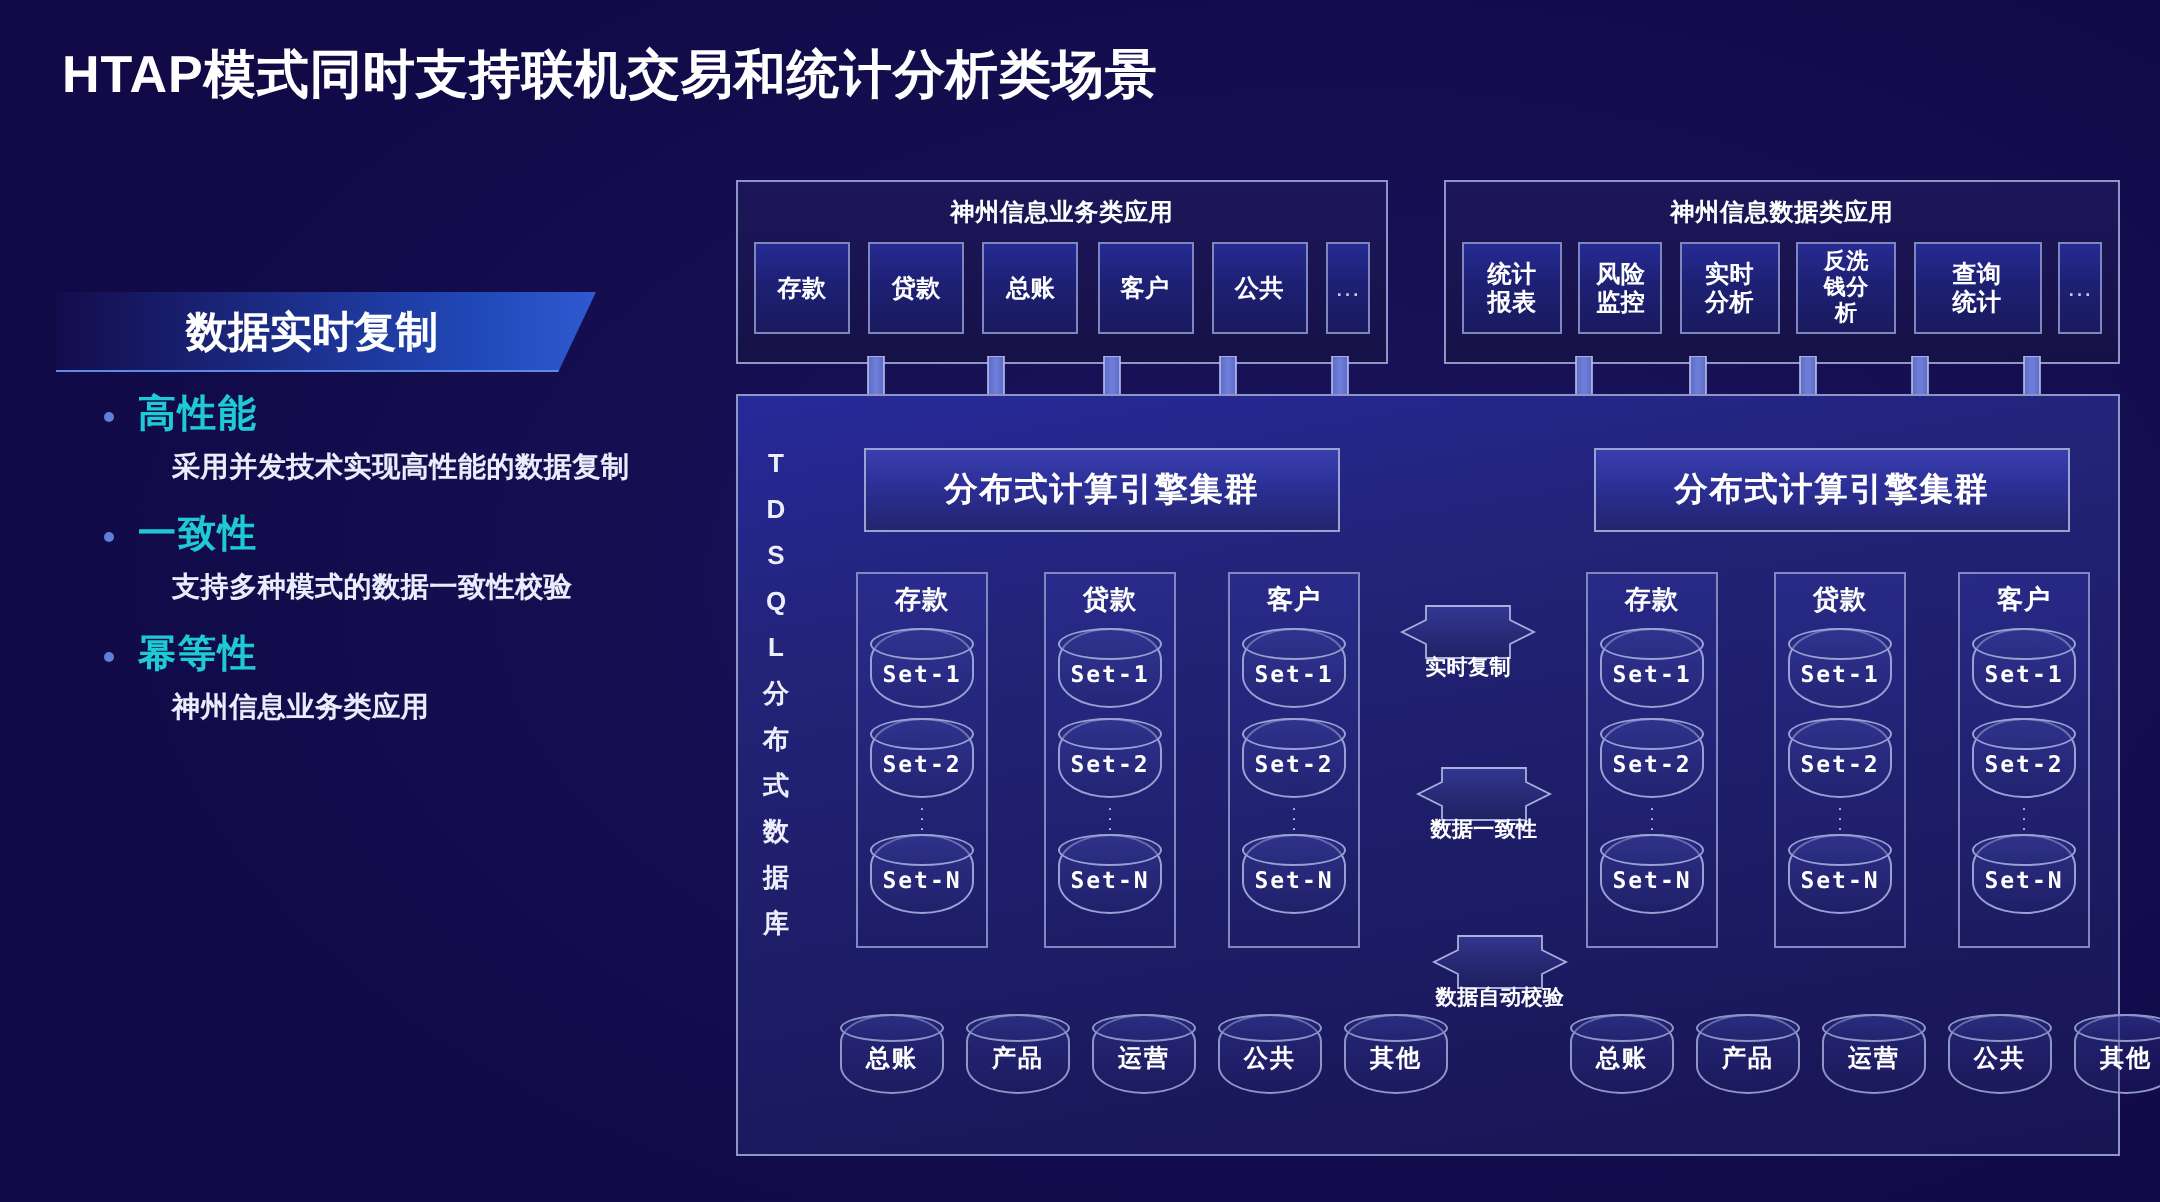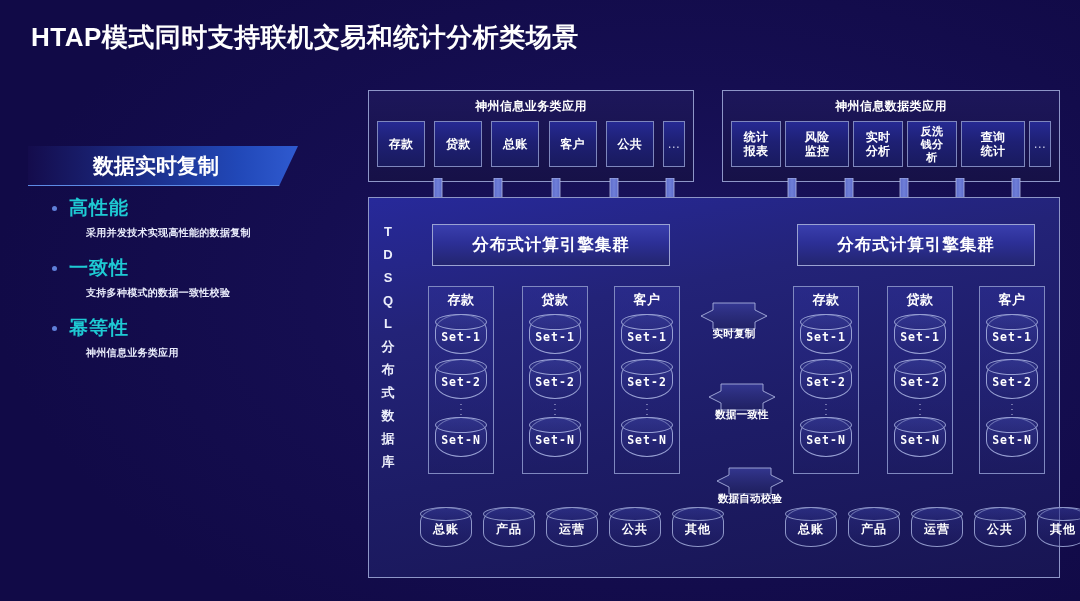--- a/index.html
+++ b/index.html
@@ -45,21 +45,21 @@
   .bullet-row { display: flex; align-items: flex-start; margin-bottom: 2px; }
   .dot {
     width: 5px; height: 5px; border-radius: 50%;
     background: #5f7fd8; margin-top: 12px; margin-right: 12px; flex: none;
   }
   .b-head {
     font-size: 19px; font-weight: 700; color: #1ecad3;
     line-height: 28px; letter-spacing: 1px;
   }
   .b-desc {
-    font-size: 10px; color: #e9ecfb; font-weight: 600;
+    font-size: 14px; color: #e9ecfb; font-weight: 600;
     margin: 2px 0 12px 34px; line-height: 18px; letter-spacing: 0.3px;
   }
 
   
   .app-box {
     position: absolute;
     border: 1px solid #8e96c8;
     background: linear-gradient(180deg, rgba(30,24,92,0.85) 0%, rgba(22,17,70,0.9) 100%);
   }
   .app-box .app-title {
@@ -216,21 +216,21 @@
       <div class="app-item" style="width:48px;">公共</div>
       <div class="app-item ellipsis" style="width:22px;">…</div>
     </div>
   </div>
 
   <div class="app-box" style="left:722px; top:90px; width:338px; height:92px;">
     <div class="app-title">神州信息数据类应用</div>
     <div class="app-items">
       <div class="app-item" style="width:50px; white-space:pre-line;">统计
 报表</div>
-      <div class="app-item" style="width:64px; white-space:pre-line;">风险
+      <div class="app-item" style="width:42px; white-space:pre-line;">风险
 监控</div>
       <div class="app-item" style="width:50px; white-space:pre-line;">实时
 分析</div>
       <div class="app-item" style="width:50px; white-space:pre-line; font-size:11px; line-height:13px;">反洗
 钱分
 析</div>
       <div class="app-item" style="width:64px; white-space:pre-line;">查询
 统计</div>
       <div class="app-item ellipsis" style="width:22px;">…</div>
     </div>

